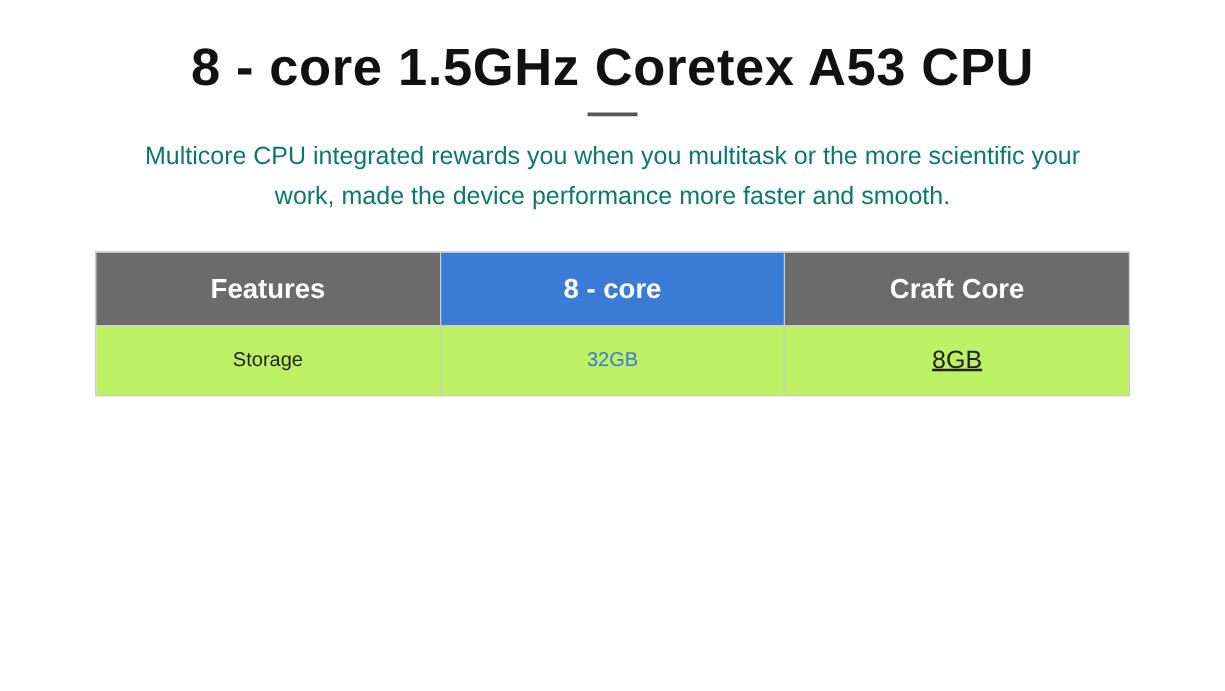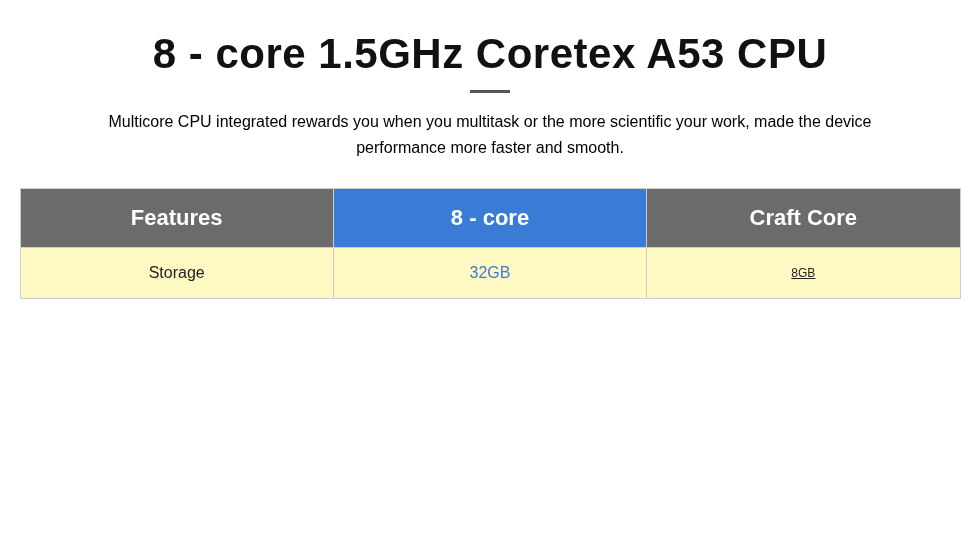--- a/index.html
+++ b/index.html
@@ -29,30 +29,30 @@
     }
 
     .title-divider {
       width: 40px;
       height: 3px;
       background: #555;
       margin: 0 auto 16px;
     }
 
     .subtitle {
-      font-size: 16px;
-      color: #000000;
+      font-size: 20px;
+      color: #0f766e;
       text-align: center;
       max-width: 800px;
       line-height: 1.6;
       margin-bottom: 28px;
     }
 
     .comparison-table {
-      width: 941px;
+      width: 828px;
       border-collapse: collapse;
       border: 1px solid #ccc;
     }
 
     .comparison-table th,
     .comparison-table td {
       border: 1px solid #ccc;
       text-align: center;
       padding: 16px 20px;
     }
@@ -88,28 +88,28 @@
       text-align: center;
     }
 
     .td-8core-value {
       font-size: 16px;
       color: #3a7bd5;
       font-weight: 500;
     }
 
     .td-dual-value {
-      font-size: 12px;
+      font-size: 20px;
       color: #222;
       font-weight: 400;
       text-decoration: underline;
     }
 
     .comparison-table tbody tr {
-      background: #fef9c3;
+      background: #bef264;
     }
   </style>
 </head>
 <body>
 
 <h1 class="page-title">8 - core 1.5GHz Coretex A53 CPU</h1>
 
 <div class="title-divider"></div>
 
 <p class="subtitle">Multicore CPU integrated rewards you when you multitask or the more scientific your work, made the device performance more faster and smooth.</p>

